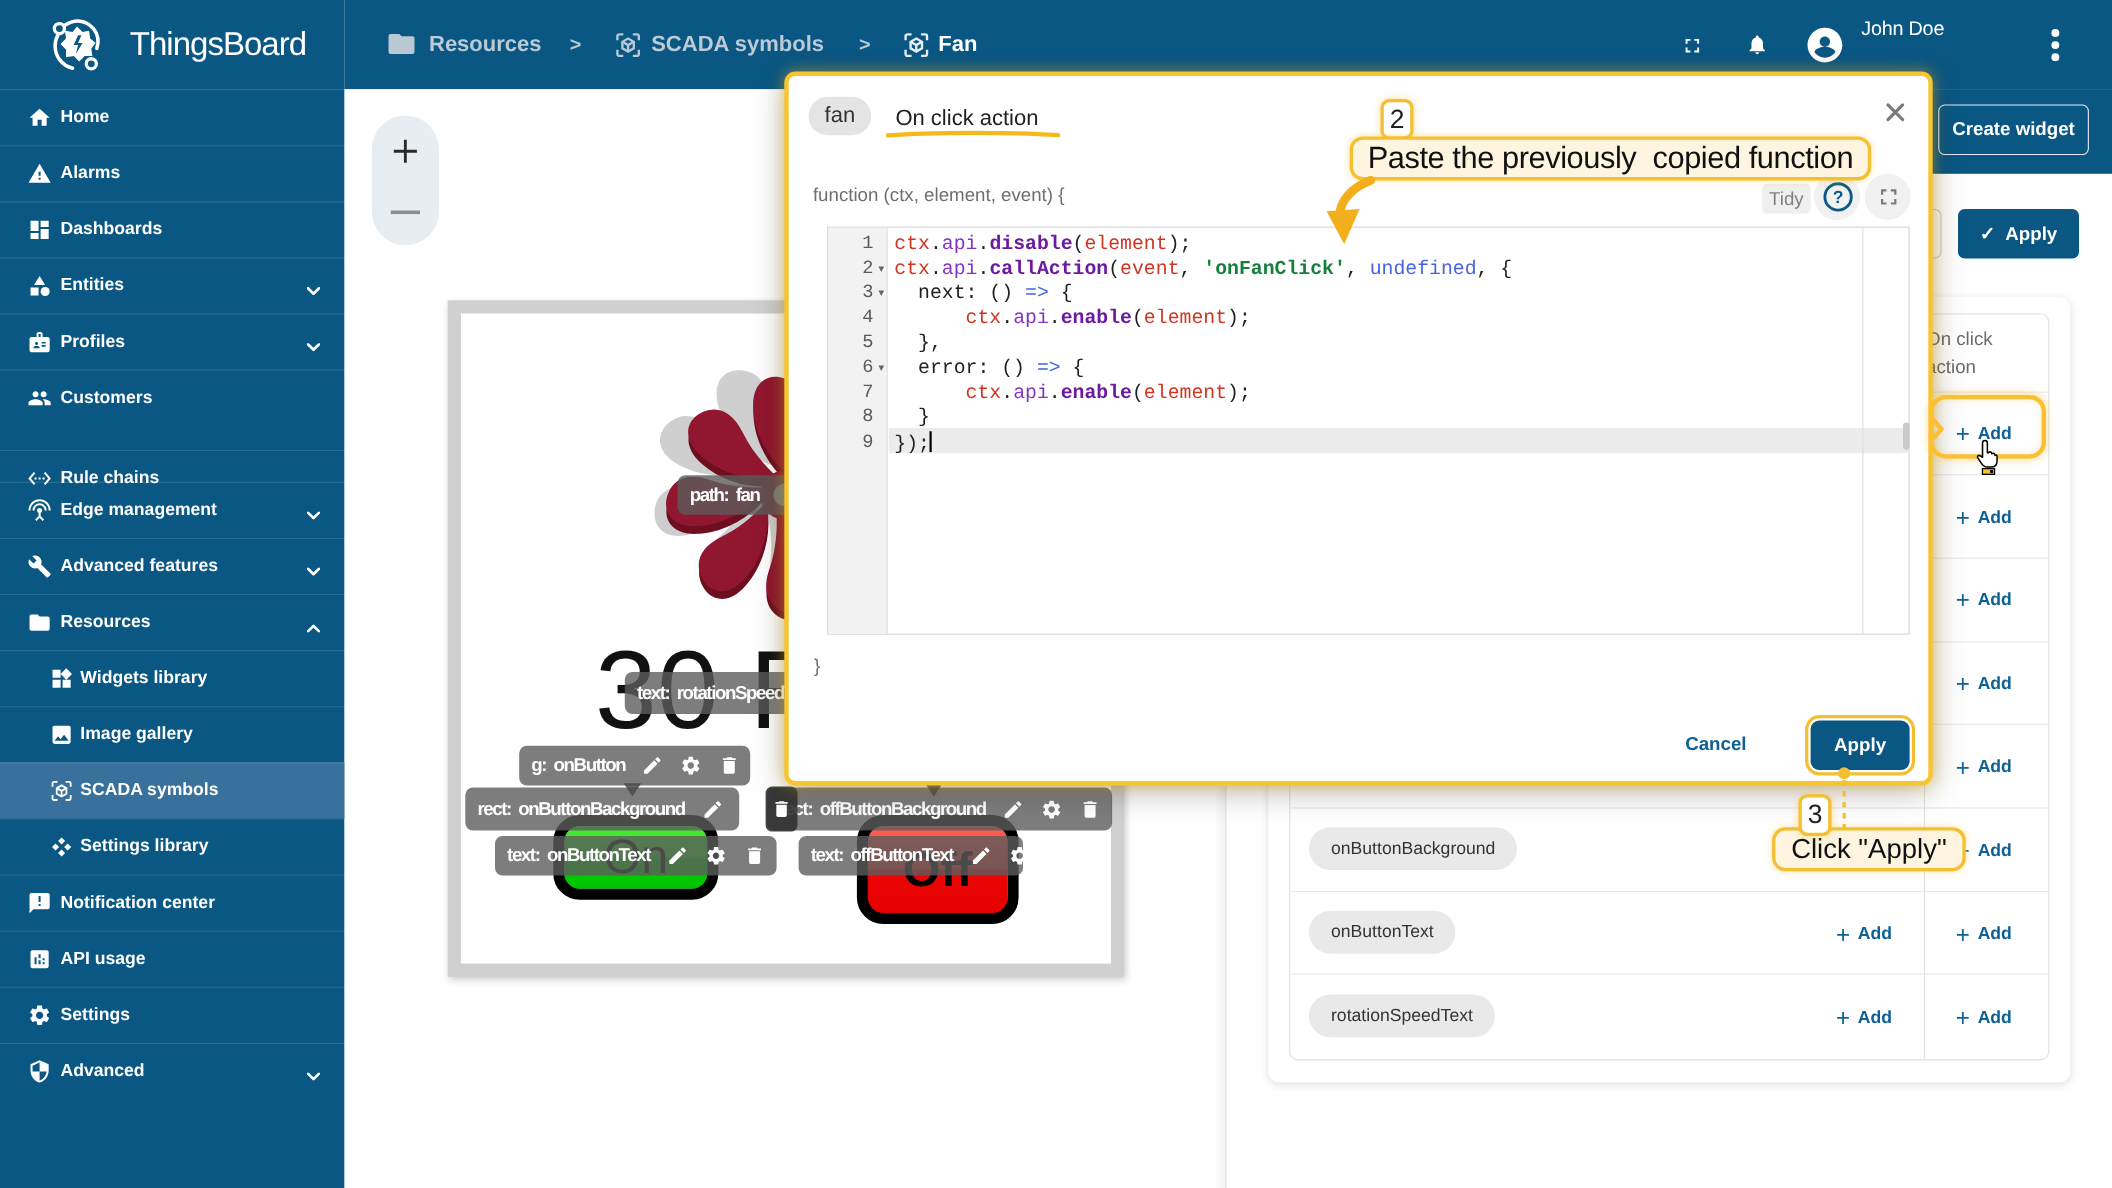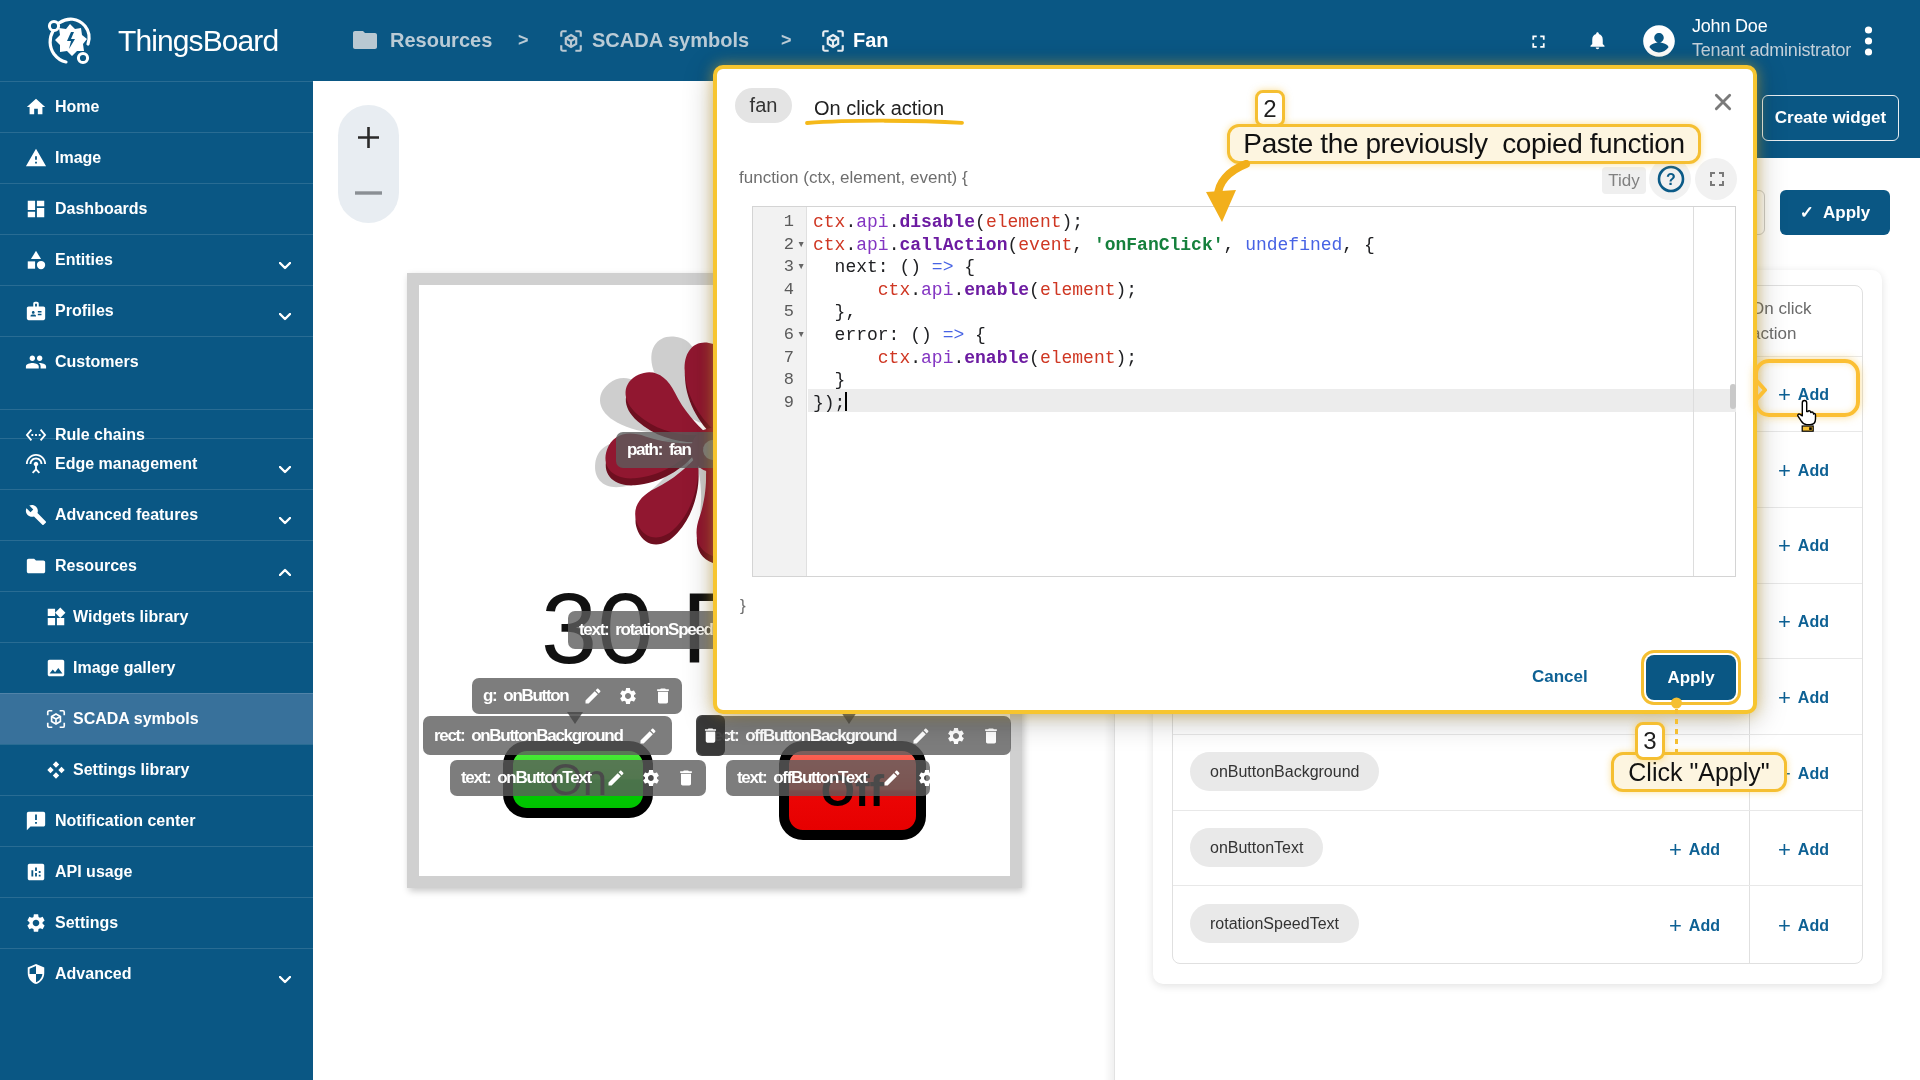--- a/index.html
+++ b/index.html
@@ -96,21 +96,21 @@
           </svg>
         </span>
         <span class="lbl">Home</span>
       </div>
 <div class="mi" style="top:132px">
         <span class="ic">
           <svg width="22" height="22" viewBox="0 0 24 24" fill="#fff">
             <path d="M1 21h22L12 2 1 21zm12-3h-2v-2h2v2zm0-4h-2v-4h2v4z"></path>
           </svg>
         </span>
-        <span class="lbl">Image</span>
+        <span class="lbl">Alarms</span>
       </div>
 <div class="mi" style="top:183px">
         <span class="ic">
           <svg width="22" height="22" viewBox="0 0 24 24" fill="#fff">
             <path d="M3 13h8V3H3v10zm0 8h8v-6H3v6zm10 0h8V11h-8v10zm0-18v6h8V3h-8z"></path>
           </svg>
         </span>
         <span class="lbl">Dashboards</span>
       </div>
 <div class="mi" style="top:234px">
@@ -279,21 +279,20 @@
 <svg class="abs" style="left:1215px;top:31px" width="21" height="21" viewBox="0 0 24 24" fill="#fff">
       <path d="M7 14H5v5h5v-2H7v-3zm-2-4h2V7h3V5H5v5zm12 7h-3v2h5v-5h-2v3zM14 5v2h3v3h2V5h-5z"></path>
     </svg>
 <svg class="abs" style="left:1274px;top:29px" width="21" height="23" viewBox="0 0 24 24" fill="#fff">
       <path d="M12 22c1.1 0 2-.9 2-2h-4c0 1.1.89 2 2 2zm6-6v-5c0-3.07-1.64-5.64-4.5-6.32V4c0-.83-.67-1.5-1.5-1.5s-1.5.67-1.5 1.5v.68C7.63 5.36 6 7.92 6 11v5l-2 2v1h16v-1l-2-2z"></path>
     </svg>
 <svg class="abs" style="left:1327px;top:22px" width="38" height="38" viewBox="0 0 24 24" fill="#fff">
       <path d="M12 2C6.48 2 2 6.48 2 12s4.48 10 10 10 10-4.48 10-10S17.52 2 12 2zm0 5c1.66 0 3 1.34 3 3s-1.34 3-3 3-3-1.34-3-3 1.34-3 3-3zm0 12.2c-2.5 0-4.71-1.28-6-3.22.03-1.99 4-3.08 6-3.08 1.99 0 5.97 1.09 6 3.08-1.29 1.94-3.5 3.22-6 3.22z"></path>
     </svg>
 <span class="bc white" style="left:1379px;top:-14px;font-size:18px;font-weight:400;letter-spacing:-0.2px">John Doe</span>
-<span class="bc" style="left:1379px;top:10px;font-size:18px;font-weight:400;letter-spacing:-0.2px;color:#c3d0da">Tenant administrator</span>
 <svg class="abs" style="left:1551px;top:26px" width="9" height="30" viewBox="0 0 9 30" fill="#fff">
       <circle cx="4.5" cy="4" r="3.6"></circle>
       <circle cx="4.5" cy="15" r="3.6"></circle>
       <circle cx="4.5" cy="26" r="3.6"></circle>
     </svg>
 </div>
 <div id="rpanel-bar"></div>
 <div id="createw">Create widget</div>
 <div id="divider"></div>
 <div class="abs" style="left:1104px;top:81px;width:10px;height:999px;background:linear-gradient(90deg, rgba(0,0,0,0) 0%, rgba(0,0,0,0.06) 100%); z-index:1"></div>

